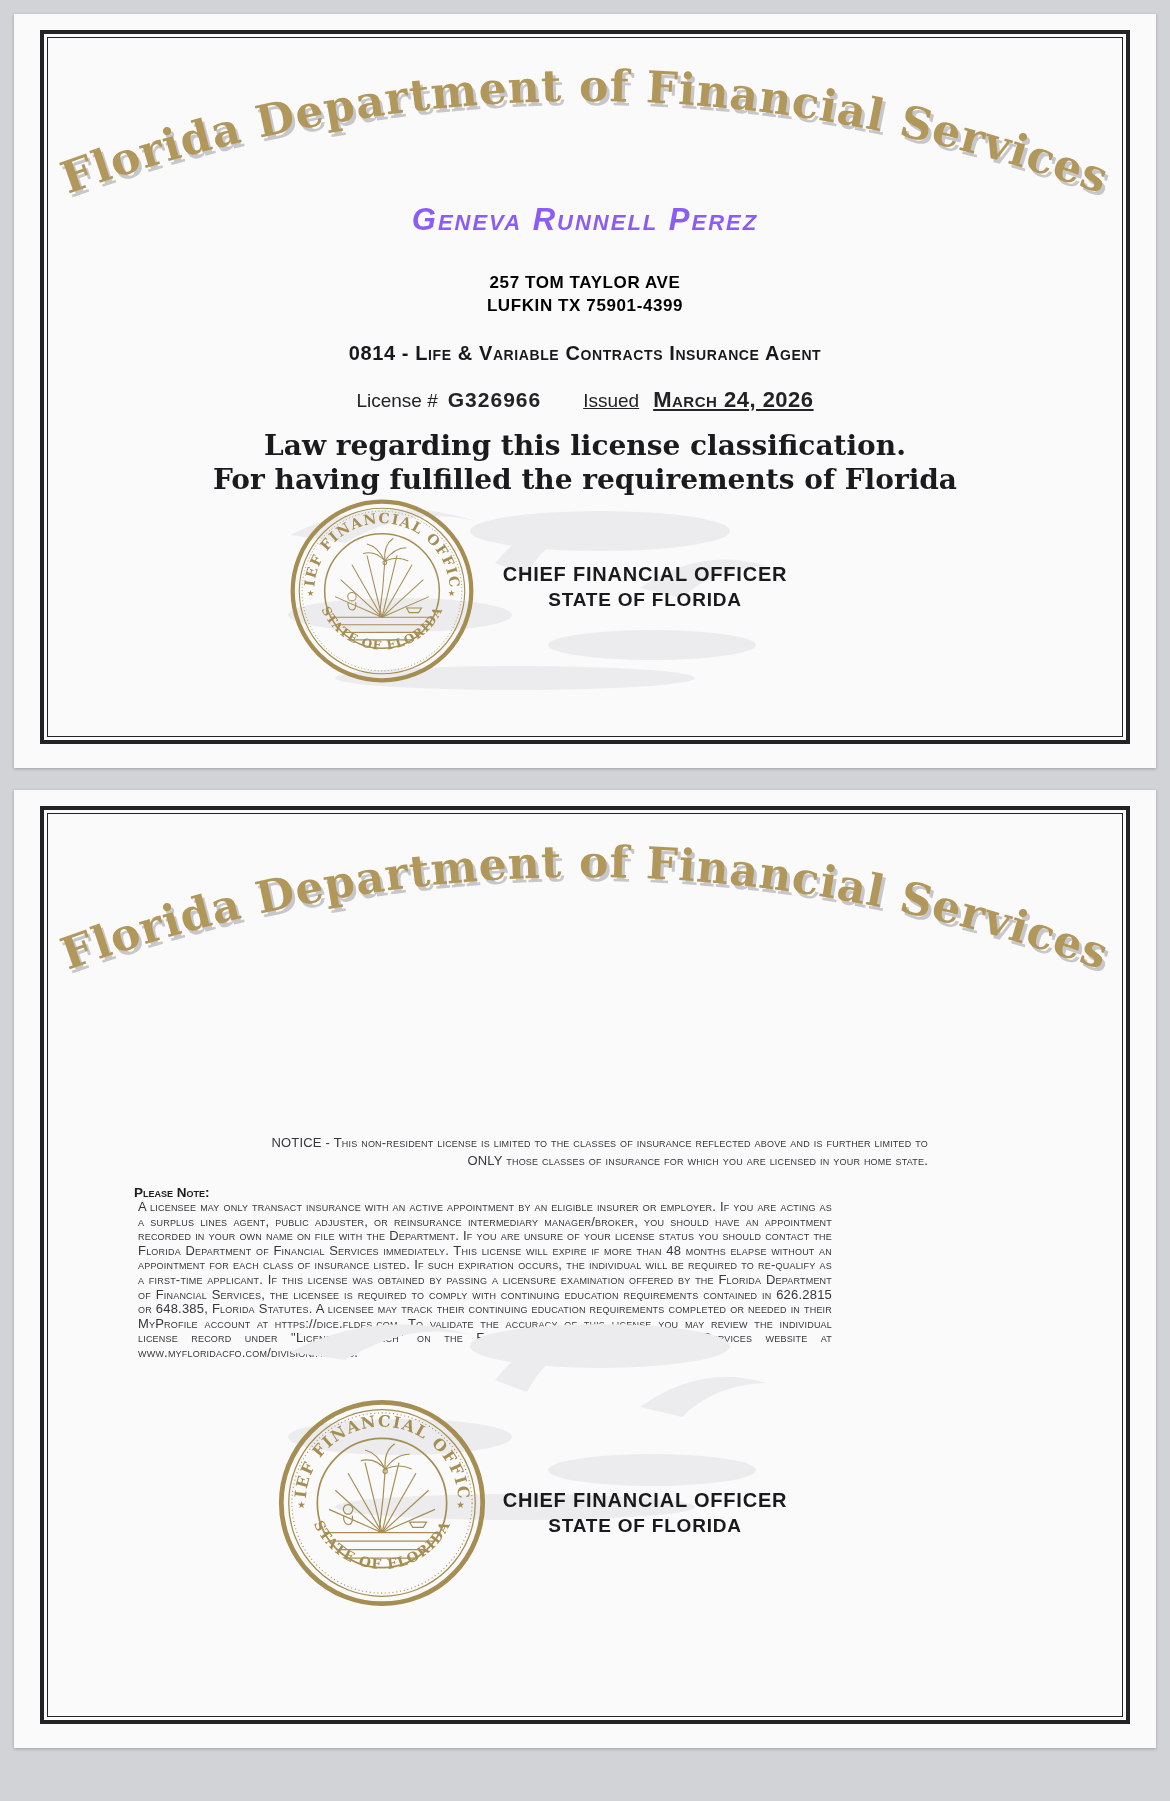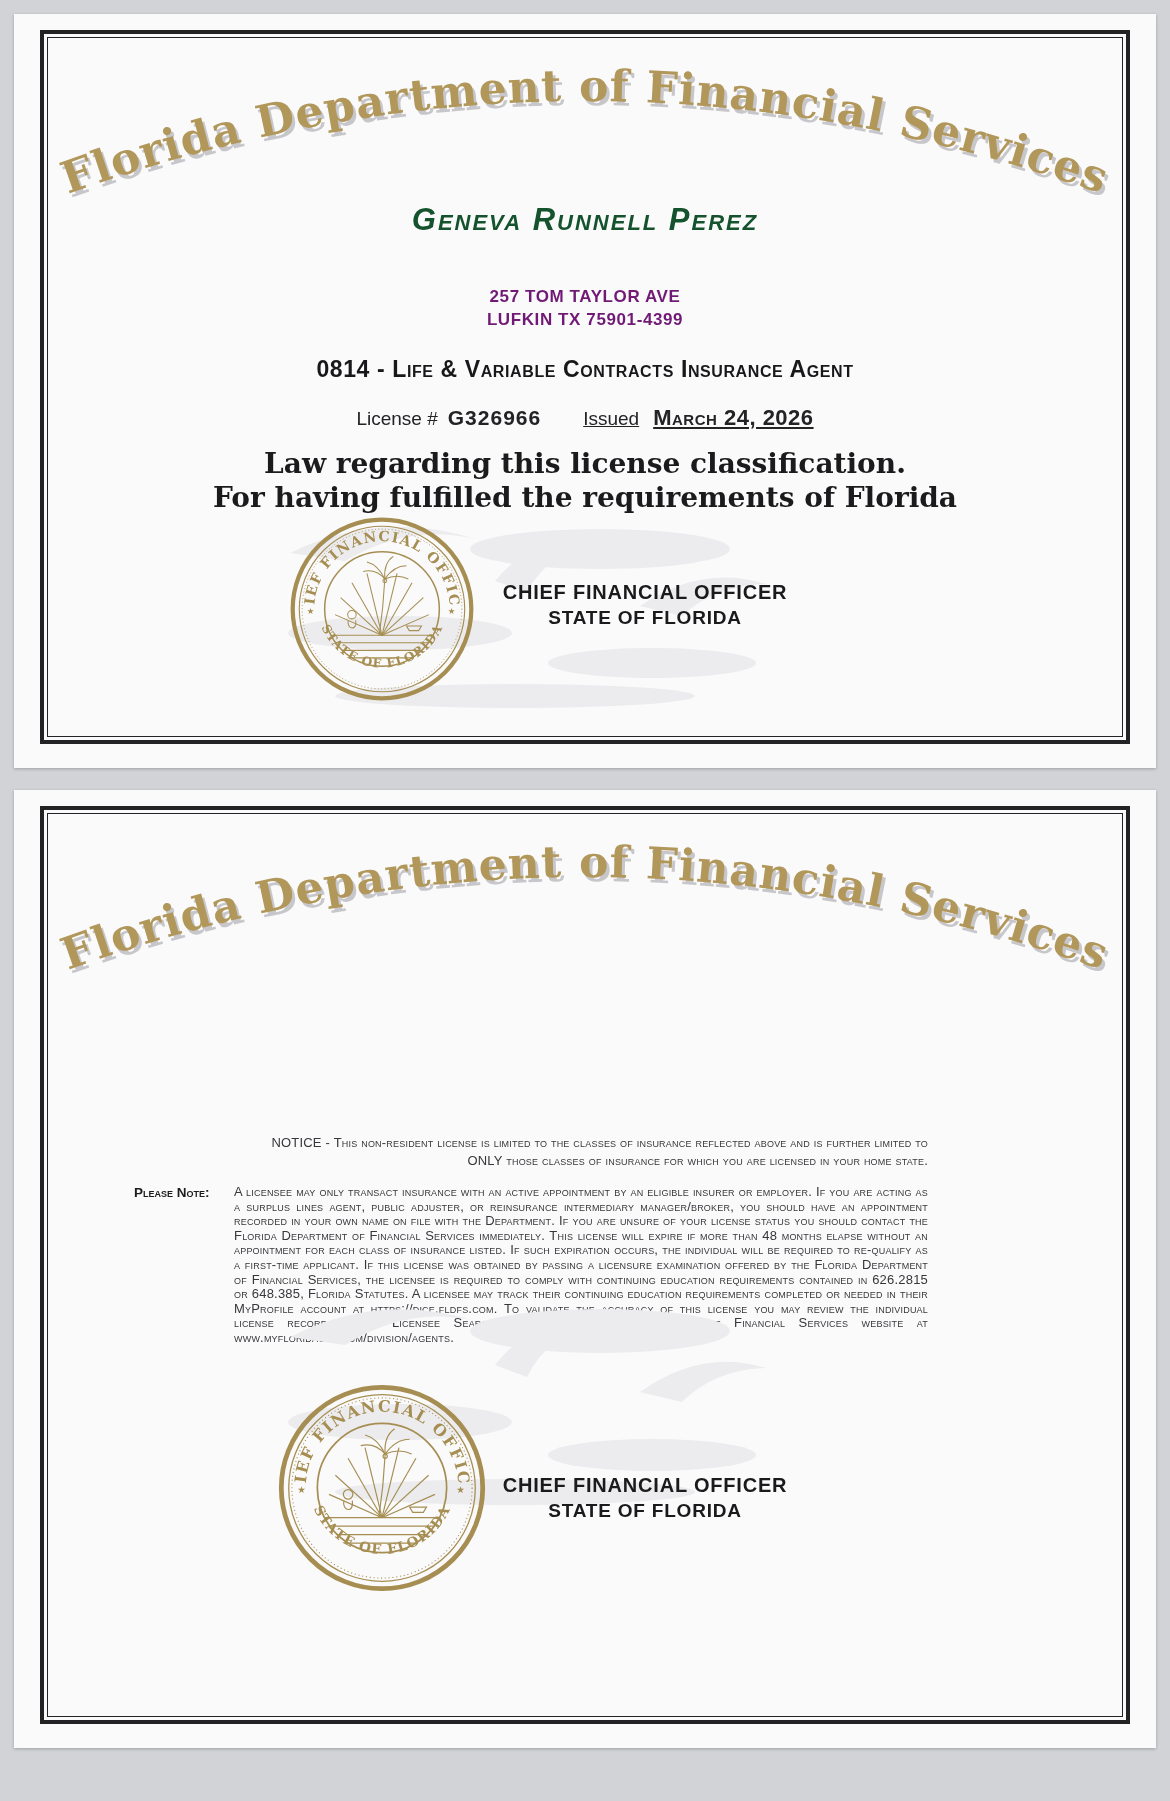--- a/index.html
+++ b/index.html
@@ -30,33 +30,33 @@
     text-align:center;
   }
   .arc-svg{display:block;margin:12px auto 0;width:1060px;height:150px;}
   .arc-text{font-family:"DejaVu Serif",serif;font-weight:bold;font-size:44px;letter-spacing:1px;}
   .arc-shadow{fill:#c7c7cb;}
   .arc-gold{fill:#b1975a;}
 
   .licensee-name{
     margin-top:2px;
     font-size:31px;font-weight:bold;font-style:italic;
-    font-variant-caps:small-caps;letter-spacing:2px;color:#14532d;
+    font-variant-caps:small-caps;letter-spacing:2px;color:#8b5cf6;
   }
   .address{
-    margin-top:48px;
-    font-size:17px;font-weight:bold;letter-spacing:.6px;line-height:1.35;color:#701a75;
+    margin-top:34px;
+    font-size:17px;font-weight:bold;letter-spacing:.6px;line-height:1.35;color:#000000;
   }
   .blackletter{
     font-family:"DejaVu Serif",serif;font-weight:bold;color:#1b1b1d;
   }
   .recognized{margin-top:22px;font-size:27px;}
   .license-type{
     margin-top:24px;
-    font-size:23px;font-weight:bold;font-variant-caps:small-caps;letter-spacing:.6px;color:#18181a;
+    font-size:20px;font-weight:bold;font-variant-caps:small-caps;letter-spacing:.6px;color:#18181a;
   }
   .license-row{margin-top:22px;font-size:19px;color:#232326;}
   .license-row .num{font-weight:bold;font-size:21px;letter-spacing:1px;margin:0 42px 0 10px;}
   .license-row .issued{margin-right:14px;text-decoration:underline;}
   .license-row .date{font-weight:bold;font-size:22px;font-variant-caps:small-caps;letter-spacing:.5px;text-decoration:underline;}
   .fulfillment{margin-top:16px;font-size:28px;line-height:1.22;}
 
   .seal-row{position:relative;height:195px;margin-top:6px;}
   #page-2 .seal-row{height:235px;margin-top:36px;}
   .watermark{position:absolute;left:212px;top:-10px;}
@@ -66,21 +66,21 @@
   .cfo-block{position:absolute;left:442px;top:60px;width:310px;text-align:center;}
   #page-2 .cfo-block{top:92px;}
   .cfo-line1{font-size:20px;font-weight:bold;letter-spacing:.8px;color:#1a1a1c;}
   .cfo-line2{font-size:19px;font-weight:bold;letter-spacing:.8px;color:#1a1a1c;margin-top:3px;}
 
   .notice-block{
     margin:158px 0 0 186px;width:694px;text-align:right;
     font-size:13px;line-height:18px;letter-spacing:.2px;
     font-variant-caps:small-caps;color:#37373b;
   }
-  .note-row{display:flex;margin:15px 0 0 86px;text-align:left;}
+  .note-row{display:flex;margin:15px 0 0 86px;text-align:left;flex-direction:column;}
   .please-note{
     width:96px;flex:none;
     font-size:13.5px;font-weight:bold;font-variant-caps:small-caps;color:#1c1c1e;
   }
   .note-text{
     margin-left:4px;width:694px;
     font-size:13px;line-height:14.6px;letter-spacing:.2px;
     text-align:justify;
     font-variant-caps:small-caps;color:#37373b;
   }

